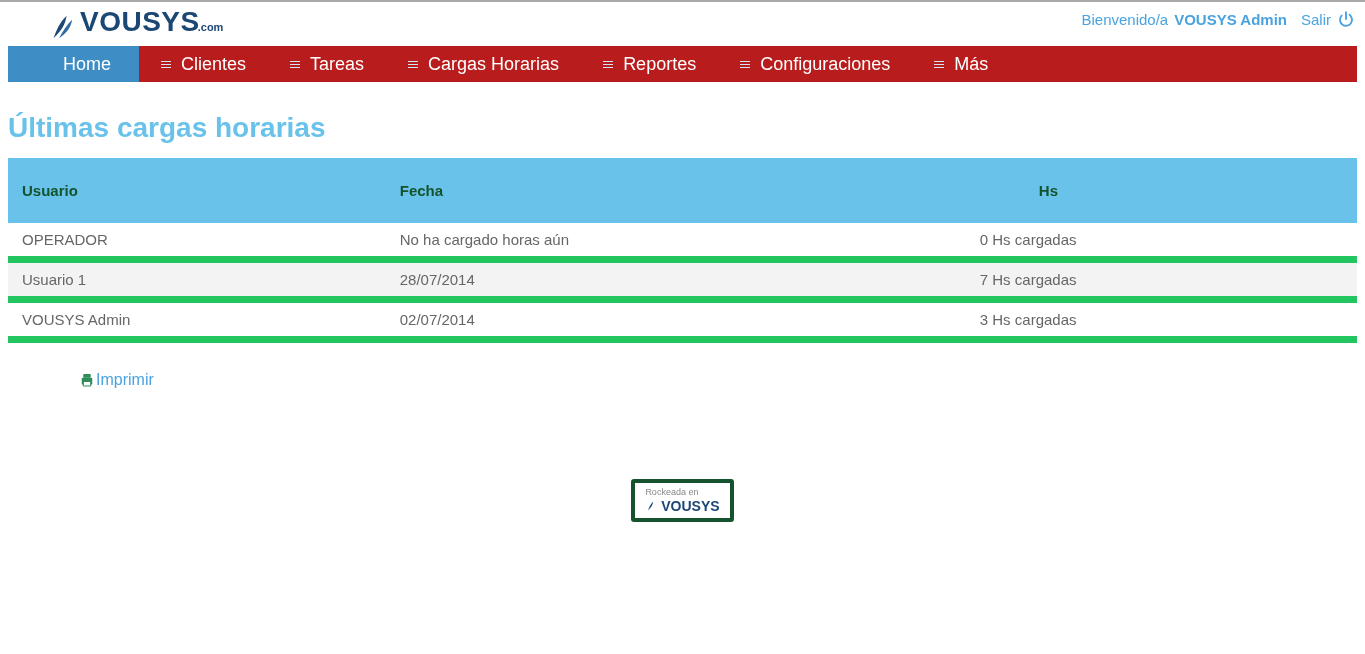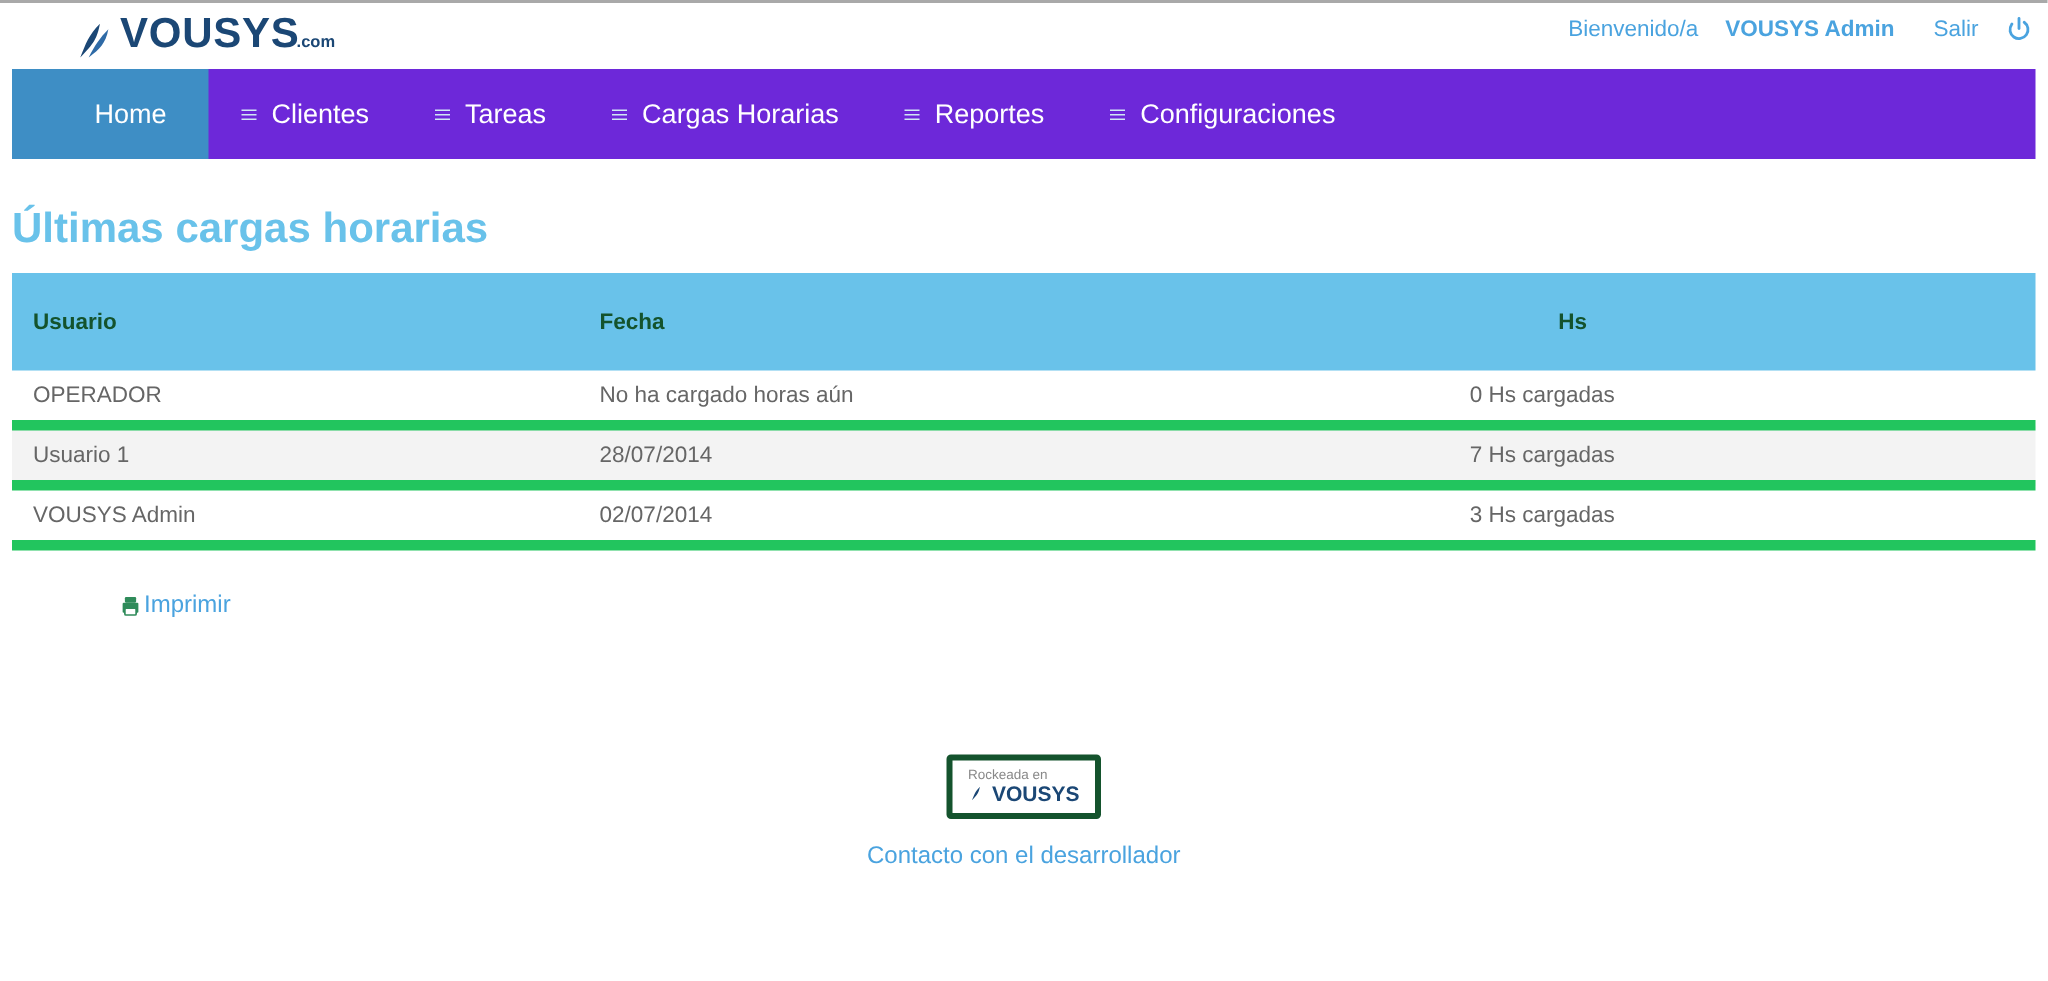--- a/index.html
+++ b/index.html
@@ -40,31 +40,31 @@
     width: 30px;
     height: 30px;
     margin-bottom: -6px;
   }
   .user-area {
     color: #4aa3df;
     font-size: 15px;
     padding-top: 2px;
     display: flex;
     align-items: center;
-    gap: 18px;
+    gap: 6px;
   }
   .user-area b { color: #4aa3df; font-weight: 700; }
   .user-area .salir { color: #4aa3df; margin-left: 8px; cursor: pointer; }
   .power-icon { width: 18px; height: 18px; }
   .navbar {
-    background: #6d28d9;
+    background: #b91c1c;
     margin: 0 8px;
     display: flex;
     align-items: flex-start;
-    height: 60px;
+    height: 36px;
   }
   .nav-item {
     color: #ffffff;
     font-size: 18px;
     padding: 0 22px;
     height: 100%;
     display: flex;
     align-items: center;
     cursor: pointer;
     gap: 10px;
@@ -218,20 +218,28 @@
     <span>Reportes</span>
   </div>
   <div class="nav-item">
     <span class="nav-ham">
         <span></span>
         <span></span>
         <span></span>
       </span>
     <span>Configuraciones</span>
   </div>
+  <div class="nav-item">
+    <span class="nav-ham">
+        <span></span>
+        <span></span>
+        <span></span>
+      </span>
+    <span>Más</span>
+  </div>
 </div>
 
 <h1 class="page-title">Últimas cargas horarias</h1>
 
 <table class="data">
   <thead>
     <tr>
       <th class="col-usuario">Usuario</th>
       <th class="col-fecha">Fecha</th>
       <th class="col-hs">Hs</th>
@@ -268,14 +276,13 @@
 <div class="footer">
   <div class="footer-card">
     <span class="rock">Rockeada en</span>
     <span class="vlogo">
       <svg width="12" height="12" viewBox="0 0 32 32" style="vertical-align:-1px">
         <path d="M8 28 C12 18 14 12 22 4 C20 14 18 18 8 28 Z" fill="#1b4775"></path>
       </svg>
       <span>VOUSYS</span>
     </span>
   </div>
-  <span class="footer-link">Contacto con el desarrollador</span>
 </div>
 
 </body></html>

